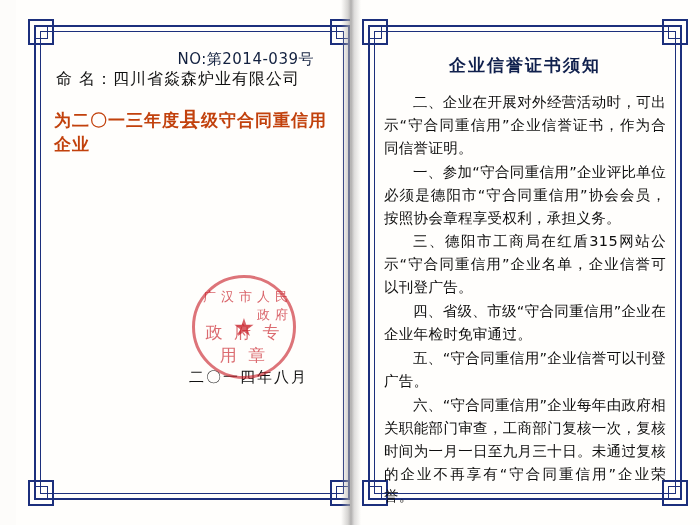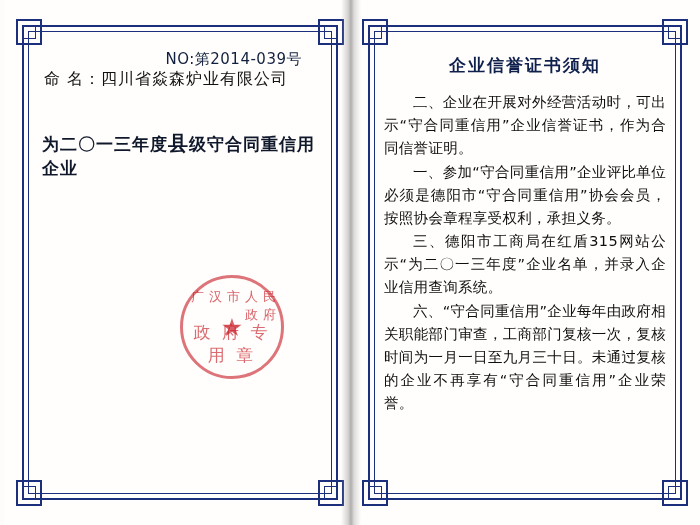--- a/index.html
+++ b/index.html
@@ -34,21 +34,21 @@
        rgba(215,214,213,0.0) 100%);
     z-index: 5;
     pointer-events: none;
   }
   .page {
     position: absolute;
     top: 0;
     height: 525px;
     background: #fffefc;
   }
-  .page-left { left: 4px; width: 350px; }
+  .page-left { left: 16px; width: 350px; }
   .page-right { left: 350px; width: 350px; }
 
   
   .frame-outer {
     position: absolute;
     border: 2px solid #1c2f7c;
     box-sizing: border-box;
   }
   .frame-inner {
     position: absolute;
@@ -97,26 +97,26 @@
     margin-right: 18px;
     color: #12203f;
   }
   .line-name {
     margin-left: 6px;
     font-size: 16px;
     color: #111;
     letter-spacing: 1px;
   }
   .line-award {
-    margin-top: 40px;
+    margin-top: 16px;
     margin-left: 4px;
     font-size: 17px;
     font-weight: bold;
     letter-spacing: 1px;
-    color: #0f172a;
+    color: #c2410c;
   }
   .line-award .big {
     font-size: 20px;
   }
   .line-issue {
     margin-top: 60px;
     margin-left: 28px;
     font-size: 15px;
     letter-spacing: 1px;
   }
@@ -228,36 +228,39 @@
         <span>为二〇一三年度</span><span class="big">县</span><span>级守合同重信用企业</span>
       </div>
 
 
       <div class="seal">
         <div class="seal-text">广汉市人民政府</div>
         <div class="star">★</div>
         <div class="seal-text-b">政 府 专 用 章</div>
       </div>
 
+      <div class="date-block">二〇一四年八月</div>
     </div>
   </div>
 
   <div class="page page-right">
     <div class="frame-outer"></div>
     <div class="frame-inner"></div>
     <div class="corner tl"></div>
     <div class="corner tr"></div>
     <div class="corner bl"></div>
     <div class="corner br"></div>
 
     <div class="content">
       <div class="notice-title">企业信誉证书须知</div>
       <div class="notice-body">
         <p>二、企业在开展对外经营活动时，可出示“守合同重信用”企业信誉证书，作为合同信誉证明。</p>
         <p>一、参加“守合同重信用”企业评比单位必须是德阳市“守合同重信用”协会会员，按照协会章程享受权利，承担义务。</p>
-        <p>三、德阳市工商局在红盾315网站公示“为二〇一三年度”企业名单，并录入企业信用查询系统。</p>
+        <p>三、德阳市工商局在红盾315网站公示“守合同重信用”企业名单，企业信誉可以刊登广告。</p>
+        <p>四、省级、市级“守合同重信用”企业在企业年检时免审通过。</p>
+        <p>五、“守合同重信用”企业信誉可以刊登广告。</p>
         <p>六、“守合同重信用”企业每年由政府相关职能部门审查，工商部门复核一次，复核时间为一月一日至九月三十日。未通过复核的企业不再享有“守合同重信用”企业荣誉。</p>
       </div>
     </div>
   </div>
 
   <div class="fold"></div>
 </div>
 
 </body></html>

